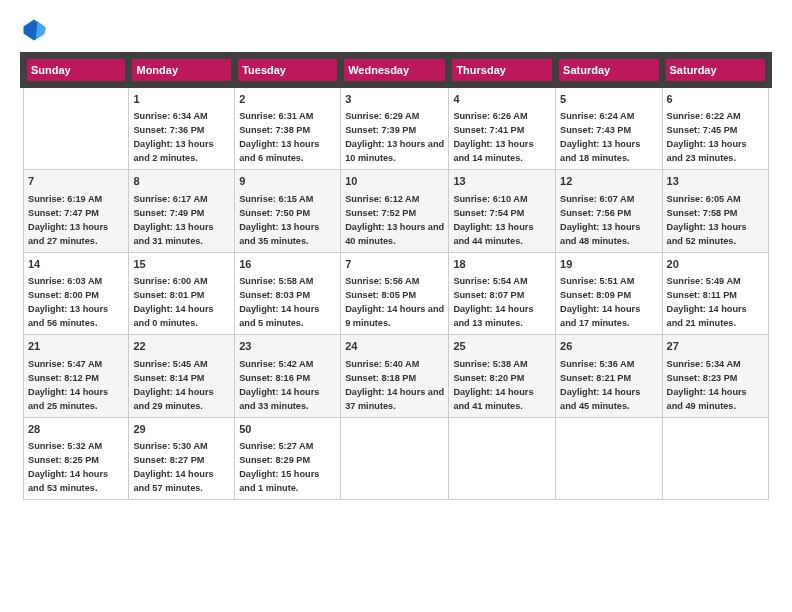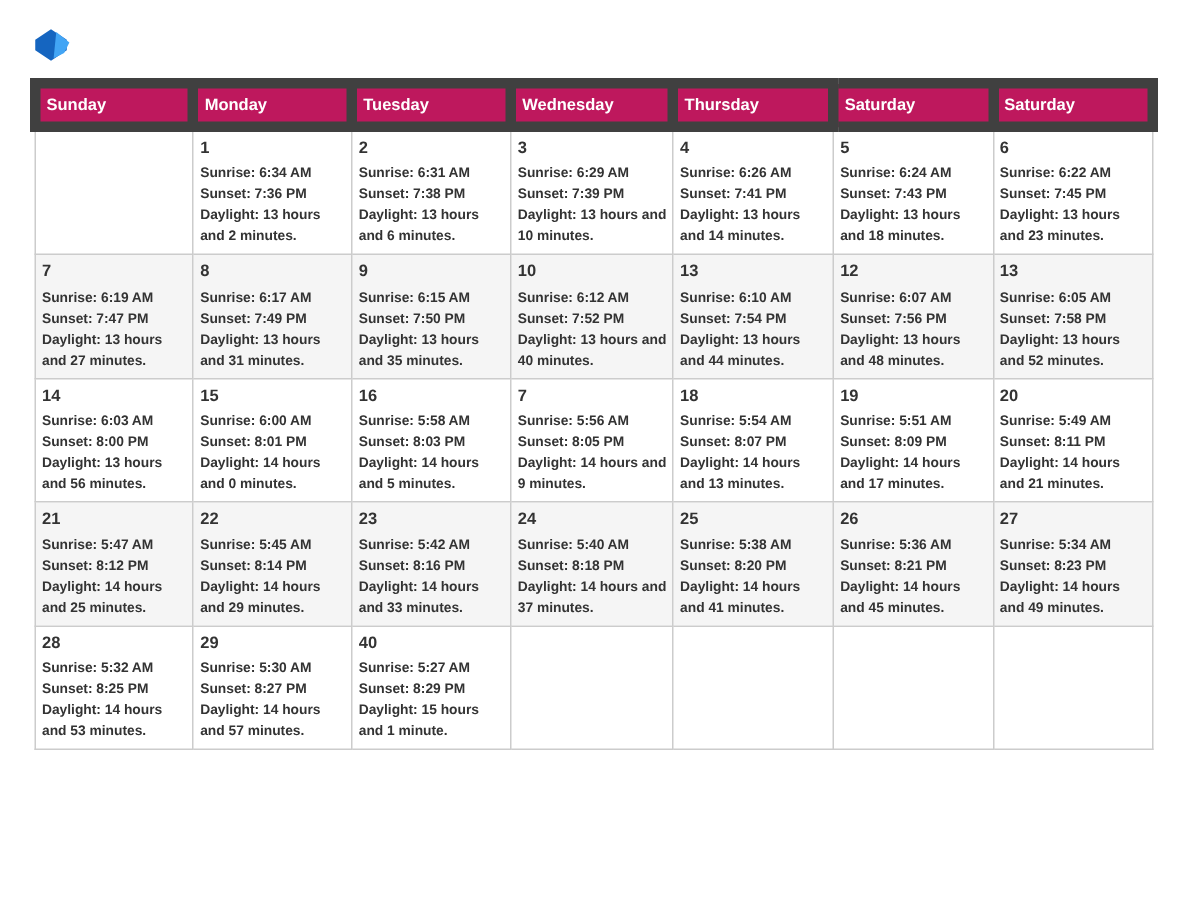--- a/index.html
+++ b/index.html
@@ -163,21 +163,21 @@
           <td><span class="day-num">22</span><span class="day-info">Sunrise: 5:45 AM<br>Sunset: 8:14 PM<br>Daylight: 14 hours and 29 minutes.</span></td>
           <td><span class="day-num">23</span><span class="day-info">Sunrise: 5:42 AM<br>Sunset: 8:16 PM<br>Daylight: 14 hours and 33 minutes.</span></td>
           <td><span class="day-num">24</span><span class="day-info">Sunrise: 5:40 AM<br>Sunset: 8:18 PM<br>Daylight: 14 hours and 37 minutes.</span></td>
           <td><span class="day-num">25</span><span class="day-info">Sunrise: 5:38 AM<br>Sunset: 8:20 PM<br>Daylight: 14 hours and 41 minutes.</span></td>
           <td><span class="day-num">26</span><span class="day-info">Sunrise: 5:36 AM<br>Sunset: 8:21 PM<br>Daylight: 14 hours and 45 minutes.</span></td>
           <td><span class="day-num">27</span><span class="day-info">Sunrise: 5:34 AM<br>Sunset: 8:23 PM<br>Daylight: 14 hours and 49 minutes.</span></td>
         </tr>
         <tr>
           <td><span class="day-num">28</span><span class="day-info">Sunrise: 5:32 AM<br>Sunset: 8:25 PM<br>Daylight: 14 hours and 53 minutes.</span></td>
           <td><span class="day-num">29</span><span class="day-info">Sunrise: 5:30 AM<br>Sunset: 8:27 PM<br>Daylight: 14 hours and 57 minutes.</span></td>
-          <td><span class="day-num">40</span><span class="day-info">Sunrise: 5:27 AM<br>Sunset: 8:29 PM<br>Daylight: 15 hours and 1 minute.</span></td>
+          <td><span class="day-num">50</span><span class="day-info">Sunrise: 5:27 AM<br>Sunset: 8:29 PM<br>Daylight: 15 hours and 1 minute.</span></td>
           <td class="empty"></td>
           <td class="empty"></td>
           <td class="empty"></td>
           <td class="empty"></td>
         </tr>
       </tbody>
   </table>
 </div>
 
 </body></html>

